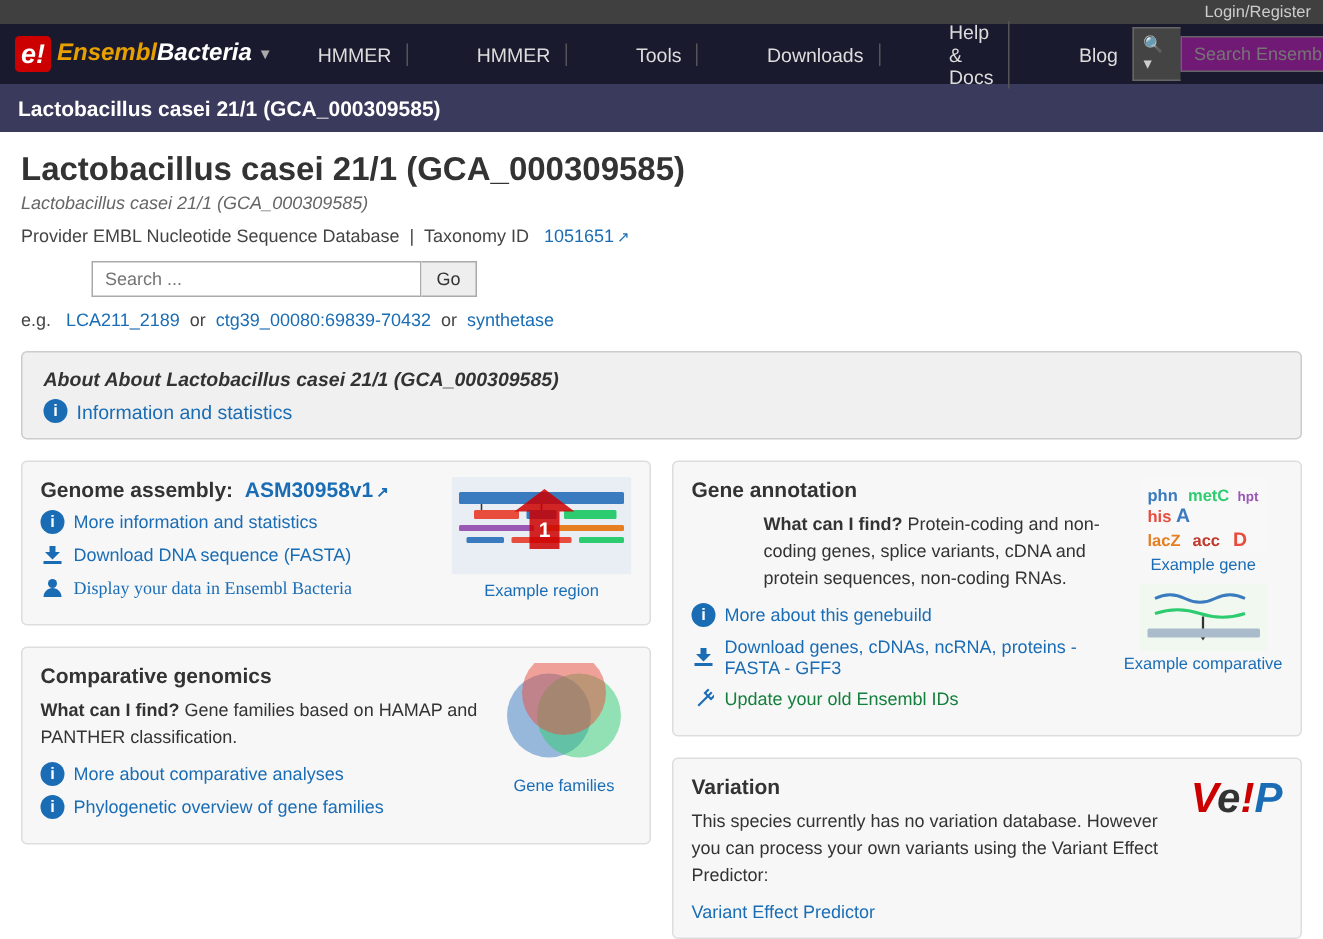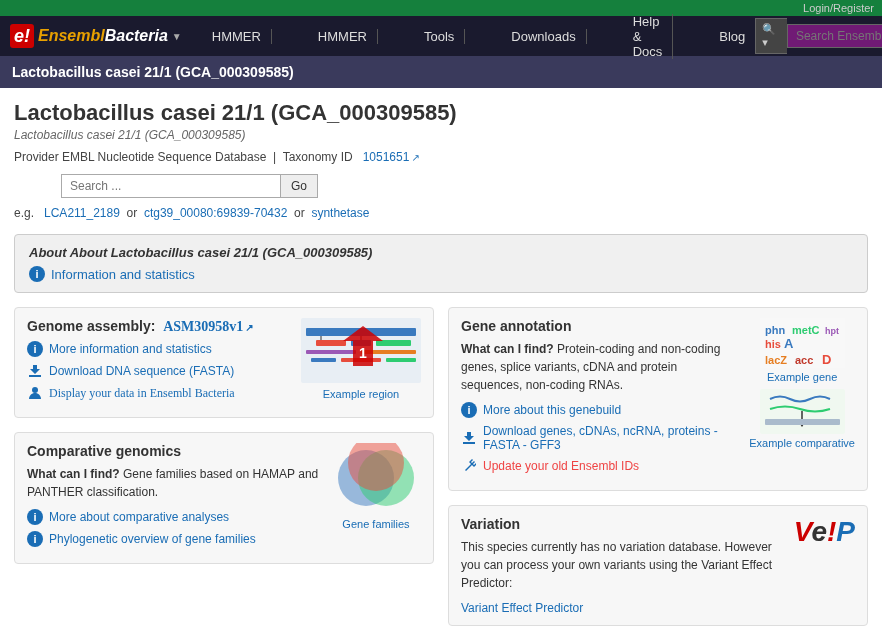--- a/index.html
+++ b/index.html
@@ -1,20 +1,20 @@
 <!DOCTYPE html>
 <html><head>
   <meta charset="utf-8">
   <style>
     * { box-sizing: border-box; margin: 0; padding: 0; }
     body { font-family: Arial, Helvetica, sans-serif; font-size: 13px; color: #333; background: #fff; width: 882px; }
 
     
     .top-bar {
-      background: #15803d;
+      background: #404040;
       color: #ccc;
       font-size: 11px;
       text-align: right;
       padding: 2px 8px;
     }
     .top-bar a { color: #ccc; text-decoration: none; }
 
     
     .main-nav {
       background: #1a1a2e;
@@ -216,21 +216,21 @@
       border-radius: 4px;
       padding: 10px 12px;
       margin-bottom: 14px;
     }
     .section-box h3 {
       font-size: 14px;
       font-weight: bold;
       color: #333;
       margin-bottom: 6px;
     }
-    .section-box h3 a { color: #1a6db5; text-decoration: none; font-family: Liberation Serif, serif; }
+    .section-box h3 a { color: #1a6db5; text-decoration: none; }
     .section-box .what-label {
       font-size: 12px;
       color: #333;
       margin-bottom: 8px;
       line-height: 1.5;
     }
     .section-box .what-label b { font-weight: bold; }
 
     .section-link {
       display: flex;
@@ -469,21 +469,21 @@
       </div>
 
     </div>
 
     <div class="col-right">
 
       <div class="section-box">
         <div class="section-box-with-image">
           <div class="section-box-content">
             <h3>Gene annotation</h3>
-            <p class="what-label" style="font-size:12px; margin-bottom:8px; line-height:1.5;">
+            <p class="what-label" style="font-size:12px; margin-bottom:8px; line-height:1.5;margin-left:48px;">
               <b>What can I find?</b>
               <span>Protein-coding and non-coding genes, splice variants, cDNA and protein sequences, non-coding RNAs.</span>
             </p>
             <div class="section-link">
               <div class="info-icon">i</div>
               <a href="#" style="color:#1a6db5;text-decoration:none;font-size:12px;">More about this genebuild</a>
             </div>
             <div class="section-link">
               <div class="download-icon">
                 <svg viewBox="0 0 14 14" width="14" height="14" fill="#1a6db5">
@@ -492,21 +492,21 @@
                   </svg>
               </div>
               <a href="#" style="color:#1a6db5;text-decoration:none;font-size:12px;">Download genes, cDNAs, ncRNA, proteins - FASTA - GFF3</a>
             </div>
             <div class="section-link">
               <div class="wrench-icon">
                 <svg viewBox="0 0 14 14" width="14" height="14" fill="#1a6db5">
                     <path d="M12 2l-2 2-1-1 2-2-1-1-3 3 2 2-6 6 1 1 6-6 2 2 3-3-1-1-2 2-1-1 2-2z"></path>
                   </svg>
               </div>
-              <a href="#" style="color:#ef4444;text-decoration:none;font-size:12px;">Update your old Ensembl IDs</a>
+              <a href="#" style="color:#15803d;text-decoration:none;font-size:12px;">Update your old Ensembl IDs</a>
             </div>
           </div>
           <div class="section-box-image">
 
             <div style="text-align:center; margin-bottom:6px;">
               <svg width="85" height="50" viewBox="0 0 85 50">
                 <rect width="85" height="50" fill="#f8f8f8" rx="2"></rect>
                 <text x="5" y="16" font-size="11" font-weight="bold" fill="#3a7abf">phn</text>
                 <text x="32" y="16" font-size="11" font-weight="bold" fill="#2ecc71">metC</text>
                 <text x="65" y="16" font-size="9" font-weight="bold" fill="#9b59b6">hpt</text>

